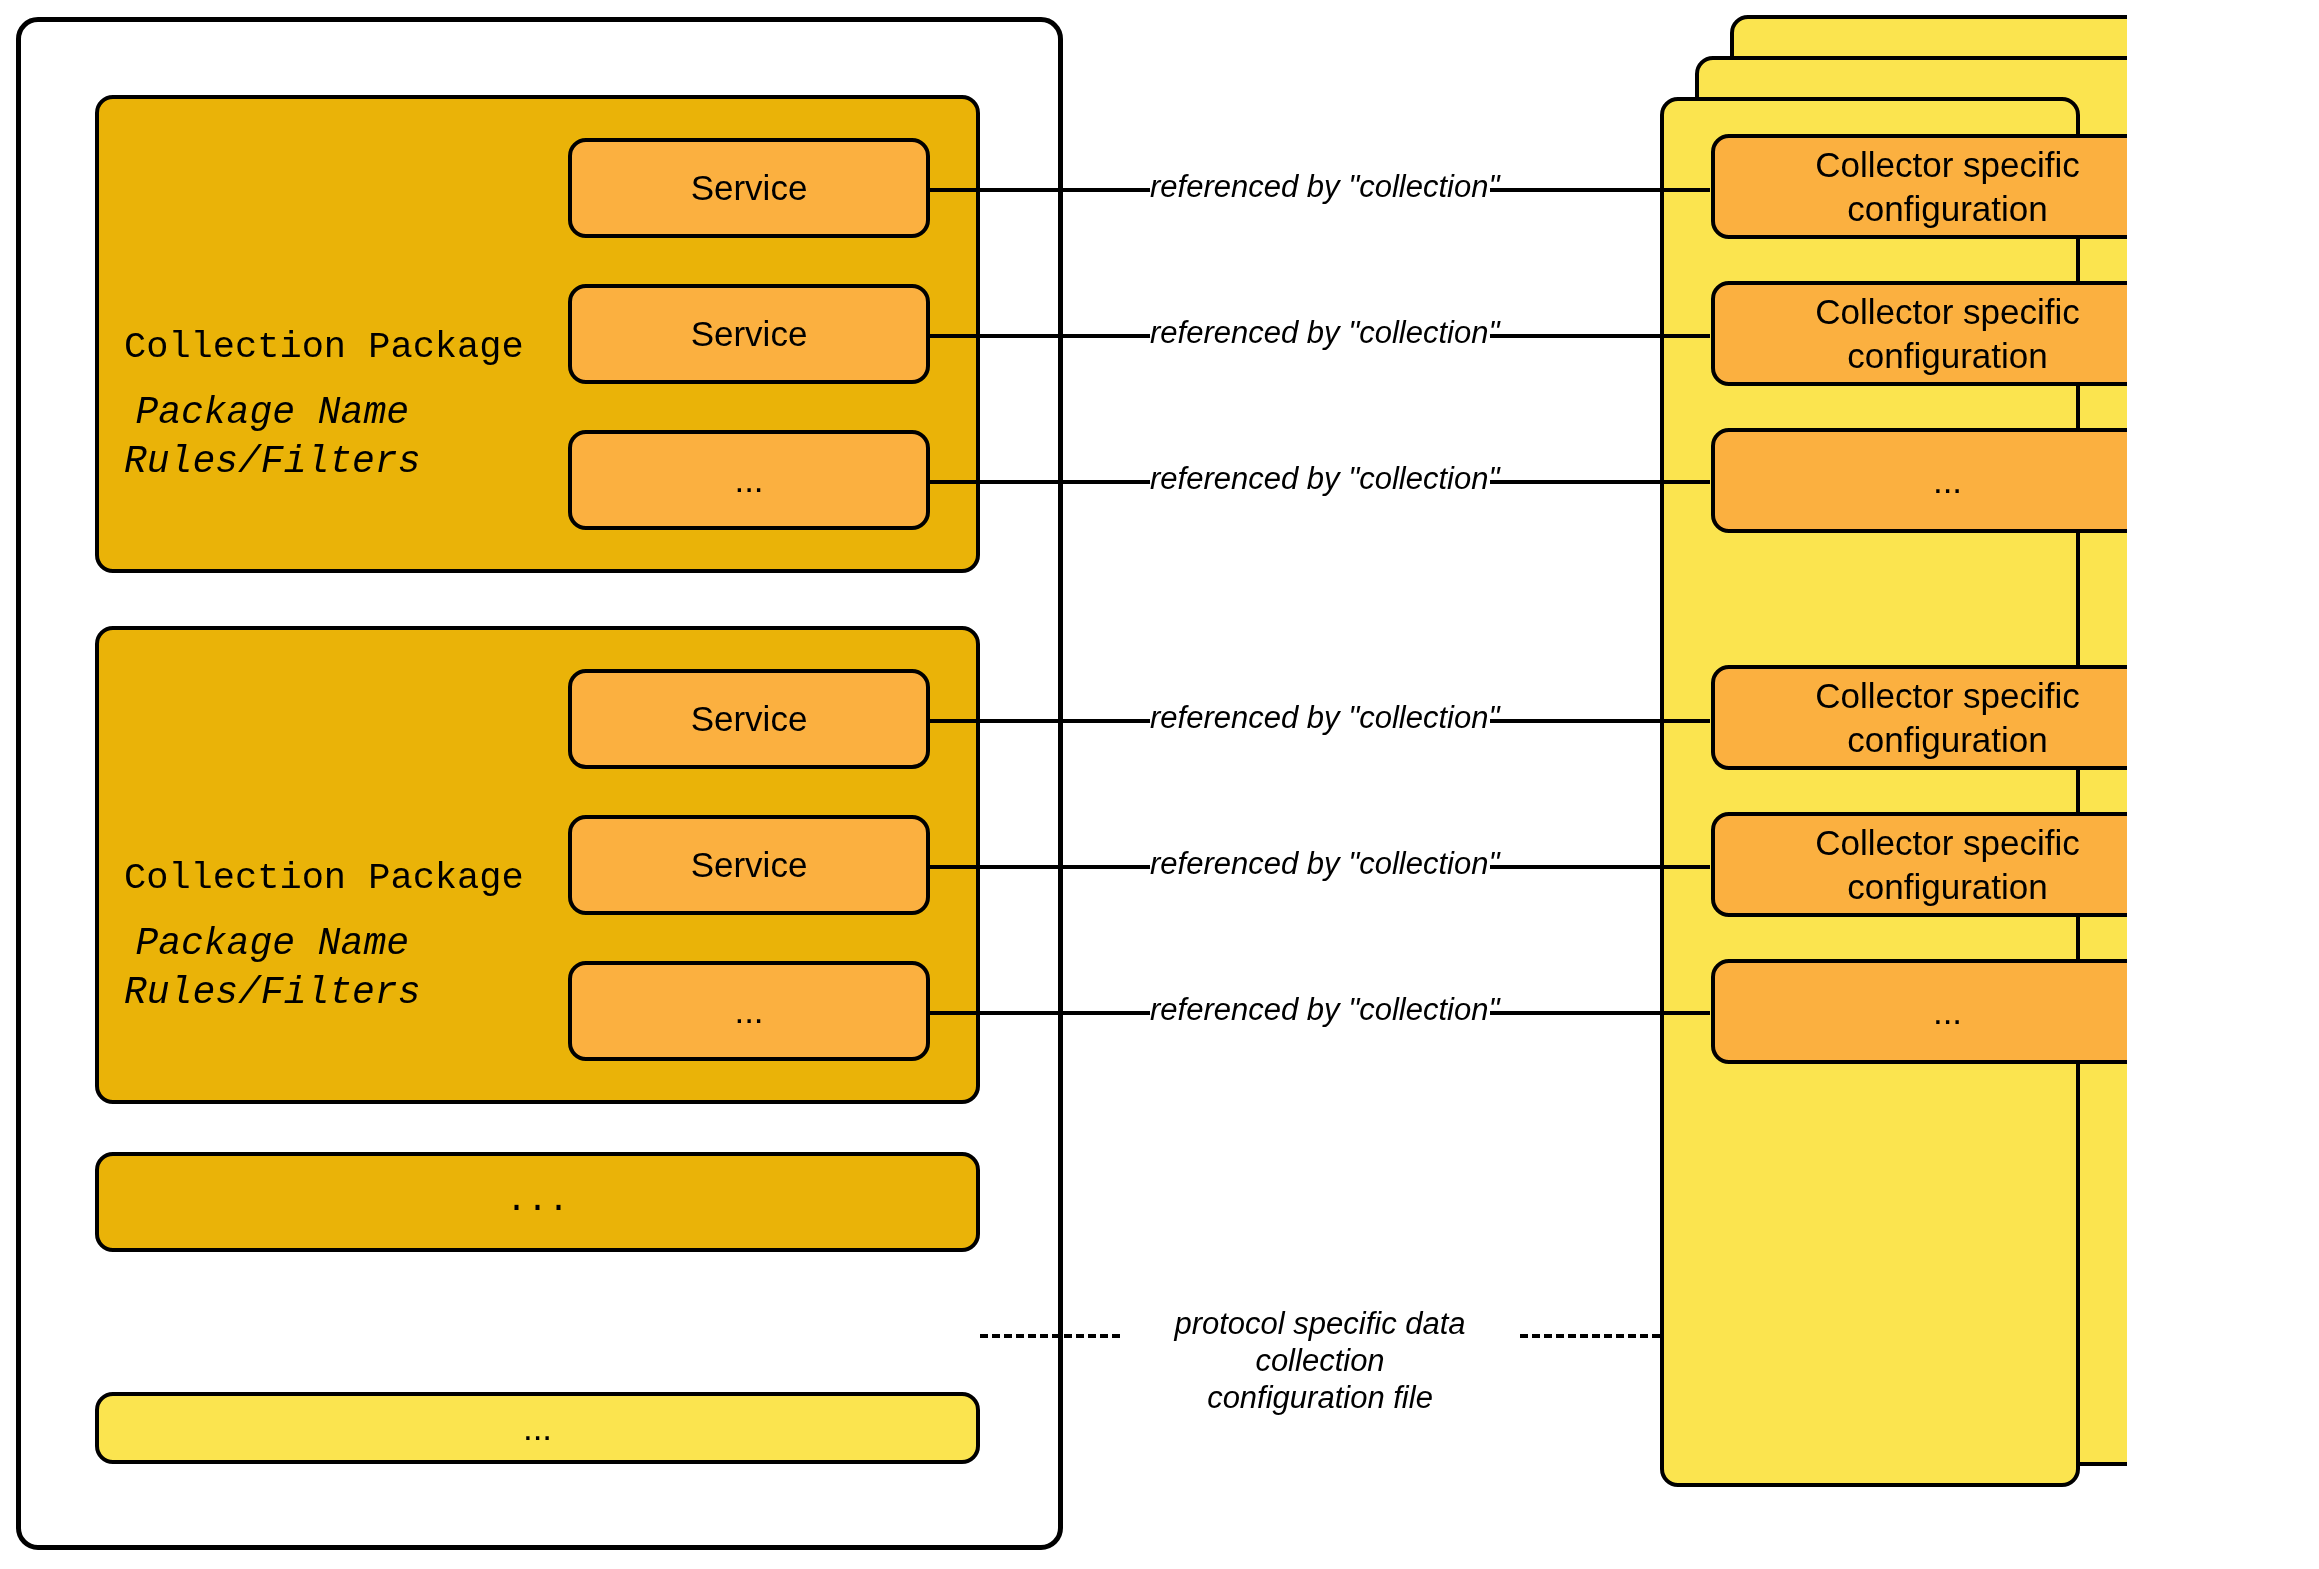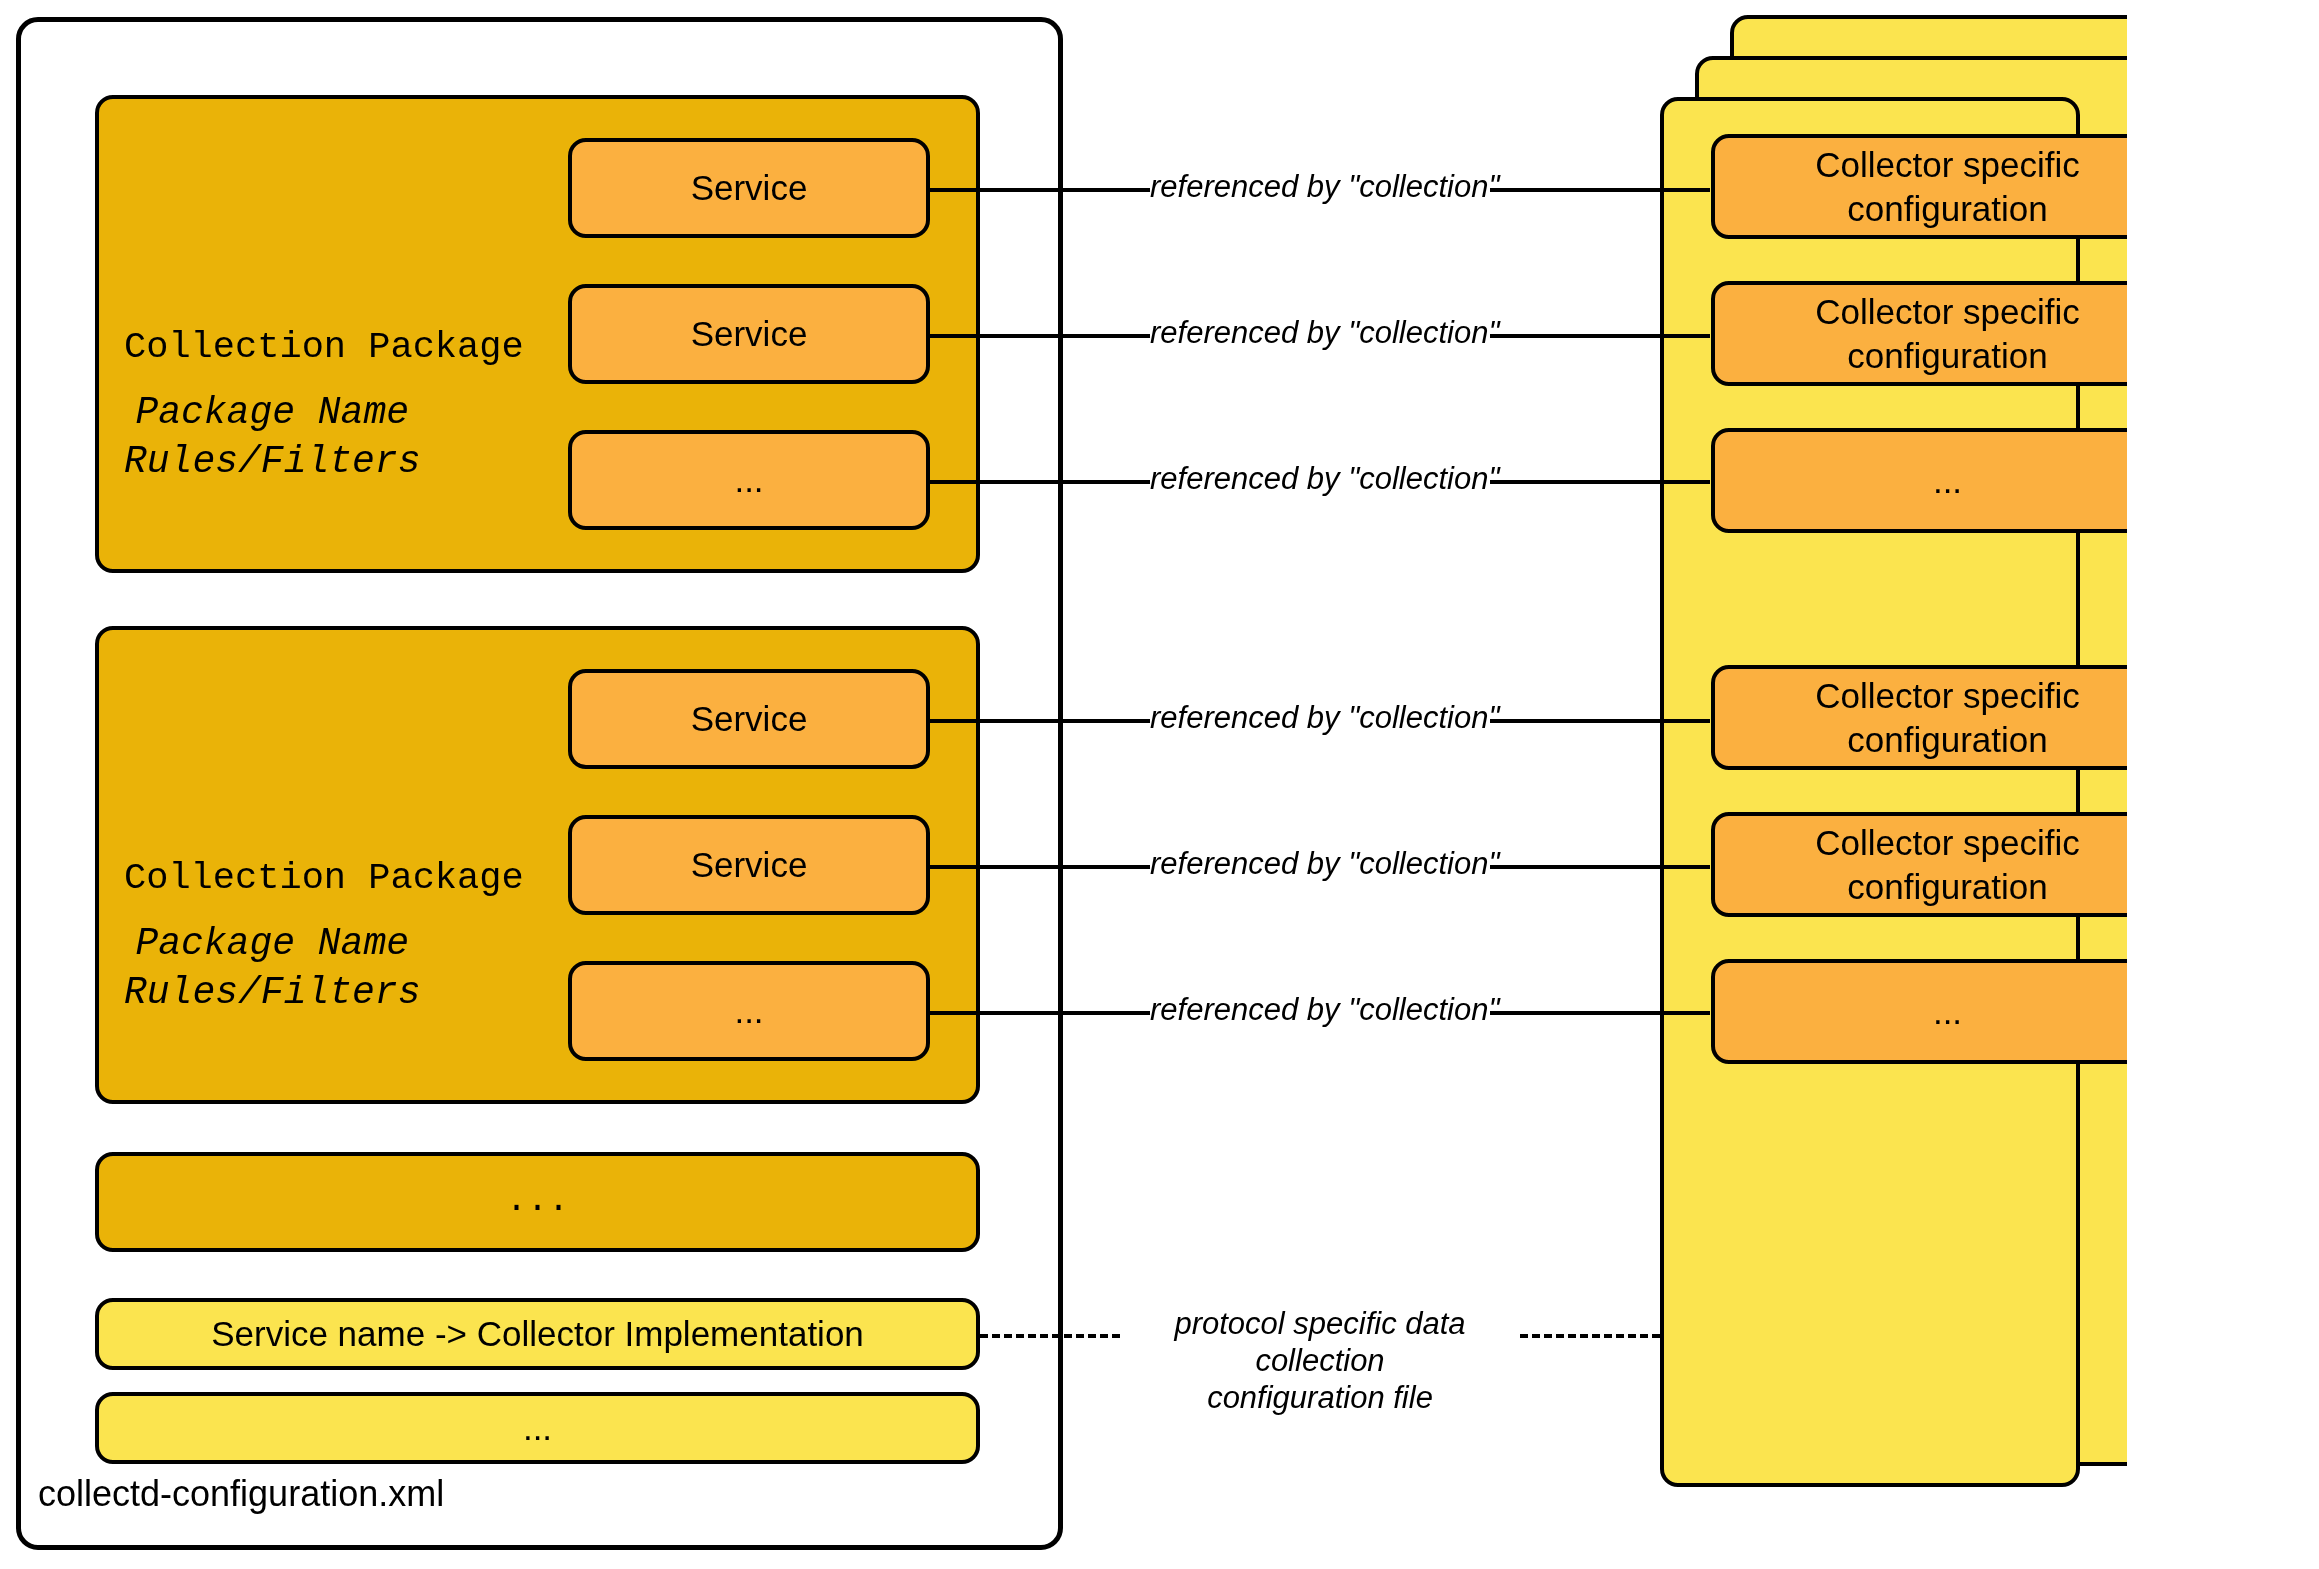--- a/index.html
+++ b/index.html
@@ -139,24 +139,22 @@
 Rules/Filters</span>
   </div>
   <div class="box svc" style="left:568px; top:669px; width:362px; height:100px; z-index:7;">Service</div>
   <div class="box svc" style="left:568px; top:815px; width:362px; height:100px; z-index:7;">Service</div>
   <div class="box svc" style="left:568px; top:961px; width:362px; height:100px; z-index:7;">...</div>
 
   <div class="box pkg" style="left:95px; top:1152px; width:885px; height:100px; z-index:6;
               display:flex; align-items:center; justify-content:center;
               font-size:35px; color:#000;">...</div>
 
-  <div class="box ycard" style="left:95px; top:1298px; width:885px; height:72px; z-index:6;">Service name -&gt; Collector Implementation</div>
   <div class="box ycard" style="left:95px; top:1392px; width:885px; height:72px; z-index:6;">...</div>
 
-  <div class="file-caption" style="left:38px; top:1473px; z-index:8;">collectd-configuration.xml</div>
 
   <div class="hline" style="left:930px; top:188px; width:780px; z-index:9;"></div>
   <div class="conn-label" style="left:1150px; top:168px; width:340px; z-index:10;">referenced by "collection"</div>
 
   <div class="hline" style="left:930px; top:334px; width:780px; z-index:9;"></div>
   <div class="conn-label" style="left:1150px; top:314px; width:340px; z-index:10;">referenced by "collection"</div>
 
   <div class="hline" style="left:930px; top:480px; width:780px; z-index:9;"></div>
   <div class="conn-label" style="left:1150px; top:460px; width:340px; z-index:10;">referenced by "collection"</div>
 

